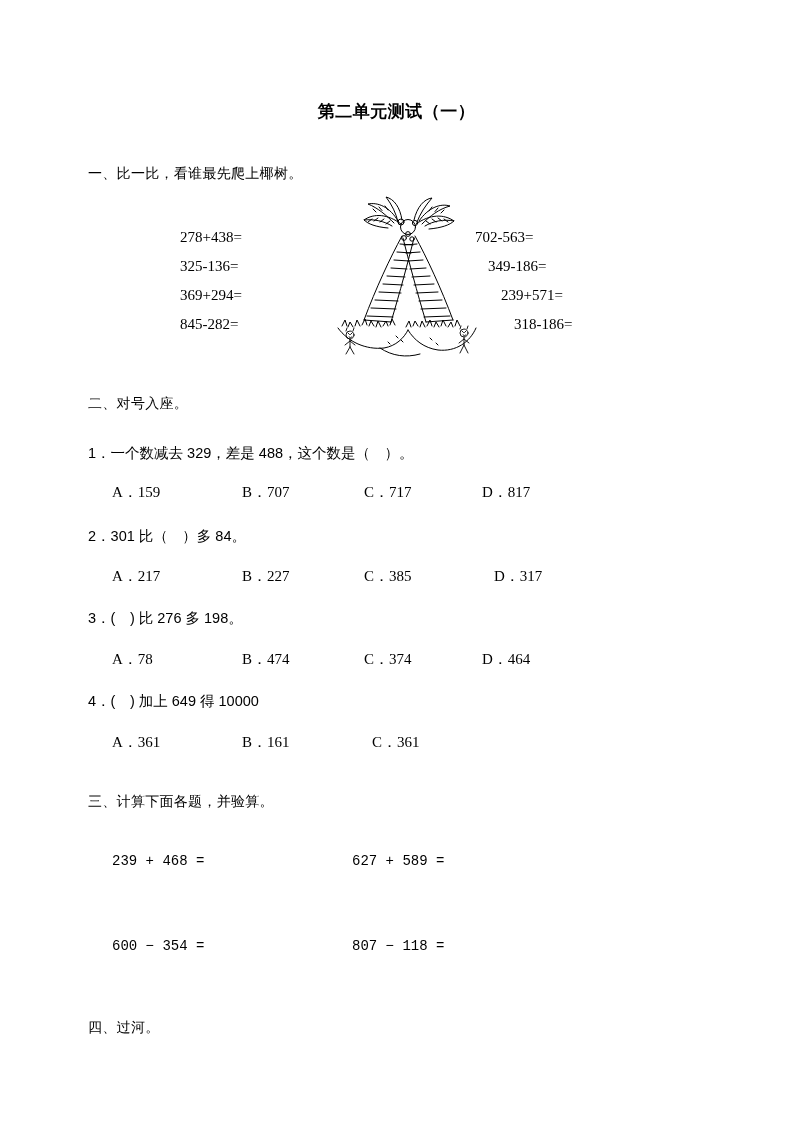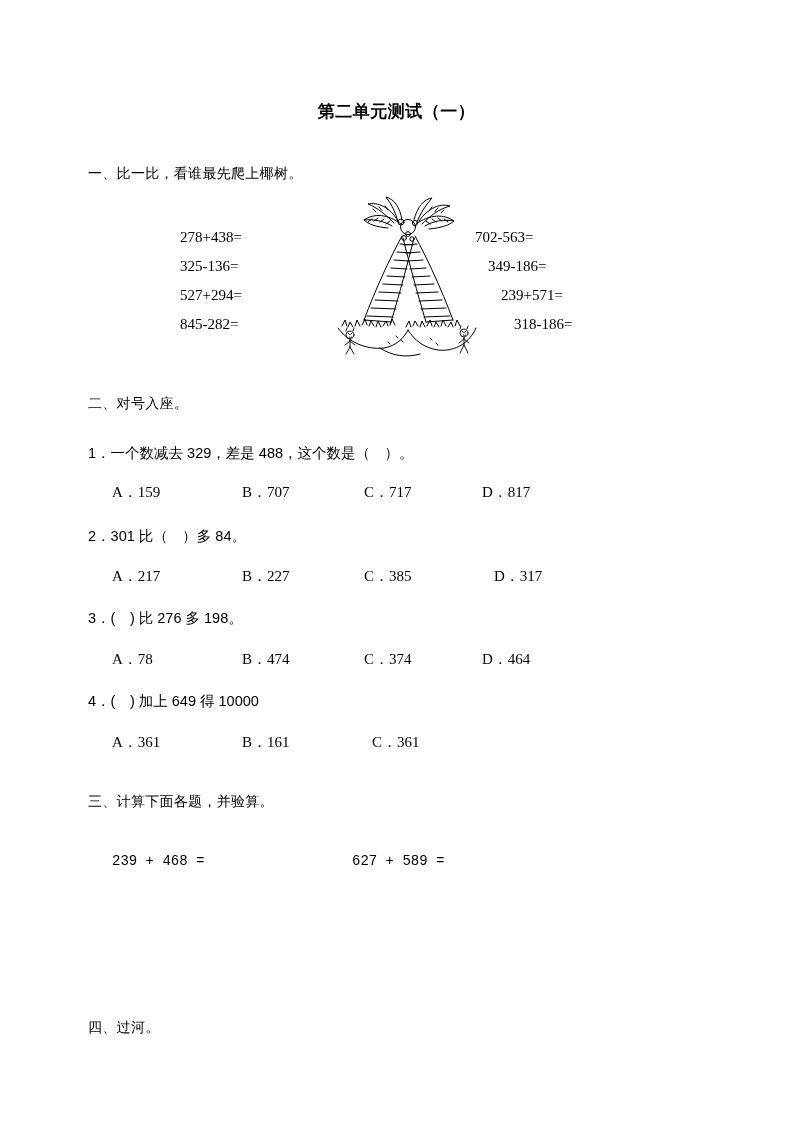--- a/index.html
+++ b/index.html
@@ -146,21 +146,21 @@
 
   <div class="doc-title">第二单元测试（一）</div>
 
   <div class="section-heading" id="sec1-heading">一、比一比，看谁最先爬上椰树。</div>
 
   <div class="tree-block">
 
     <div class="eq-col left">
       <div class="eq-item">278+438=</div>
       <div class="eq-item">325-136=</div>
-      <div class="eq-item">527+294=</div>
+      <div class="eq-item">369+294=</div>
       <div class="eq-item">845-282=</div>
     </div>
 
     <svg class="tree-art" viewBox="0 0 180 172">
       <g fill="none" stroke="#000000" stroke-width="1" stroke-linecap="round" stroke-linejoin="round">
 
         <circle cx="90" cy="31" r="7.5"></circle>
         <circle cx="83" cy="26" r="3"></circle>
         <circle cx="97" cy="27" r="2.6"></circle>
         <circle cx="90" cy="38" r="2.4"></circle>
@@ -272,16 +272,19 @@
   <div class="mc-options" id="q4-opts">
     <span class="opt">A．361</span><span class="opt">B．161</span><span class="opt">C．361</span>
   </div>
 
   <div class="section-heading" id="sec3-heading">三、计算下面各题，并验算。</div>
 
   <div class="calc-row" id="calc-row-1">
     <span class="cell">239 + 468 =</span><span class="cell">627 + 589 =</span>
   </div>
 
+  <div class="calc-row" id="calc-row-2">
+    <span class="cell">600 − 354 =</span><span class="cell">807 − 118 =</span>
+  </div>
 
   <div class="section-heading" id="sec4-heading">四、过河。</div>
 
 </div>
 
 </body></html>

